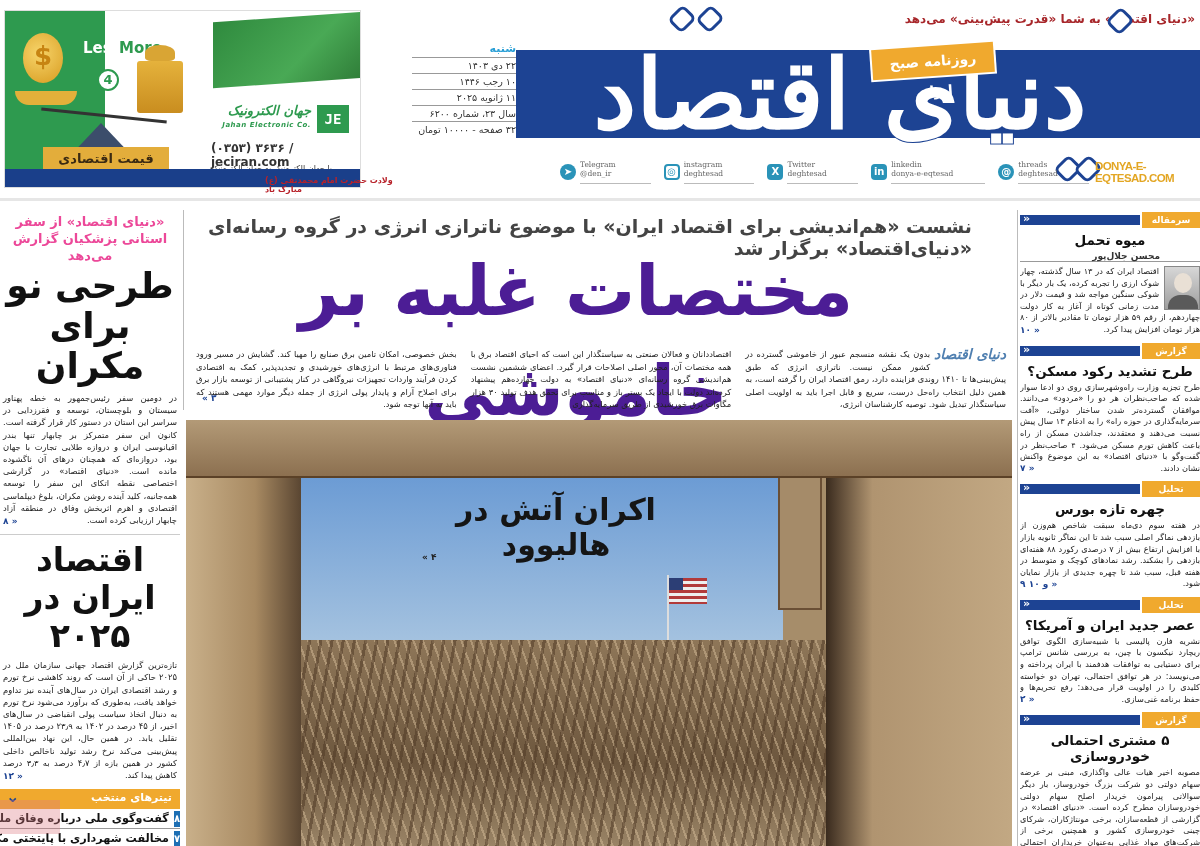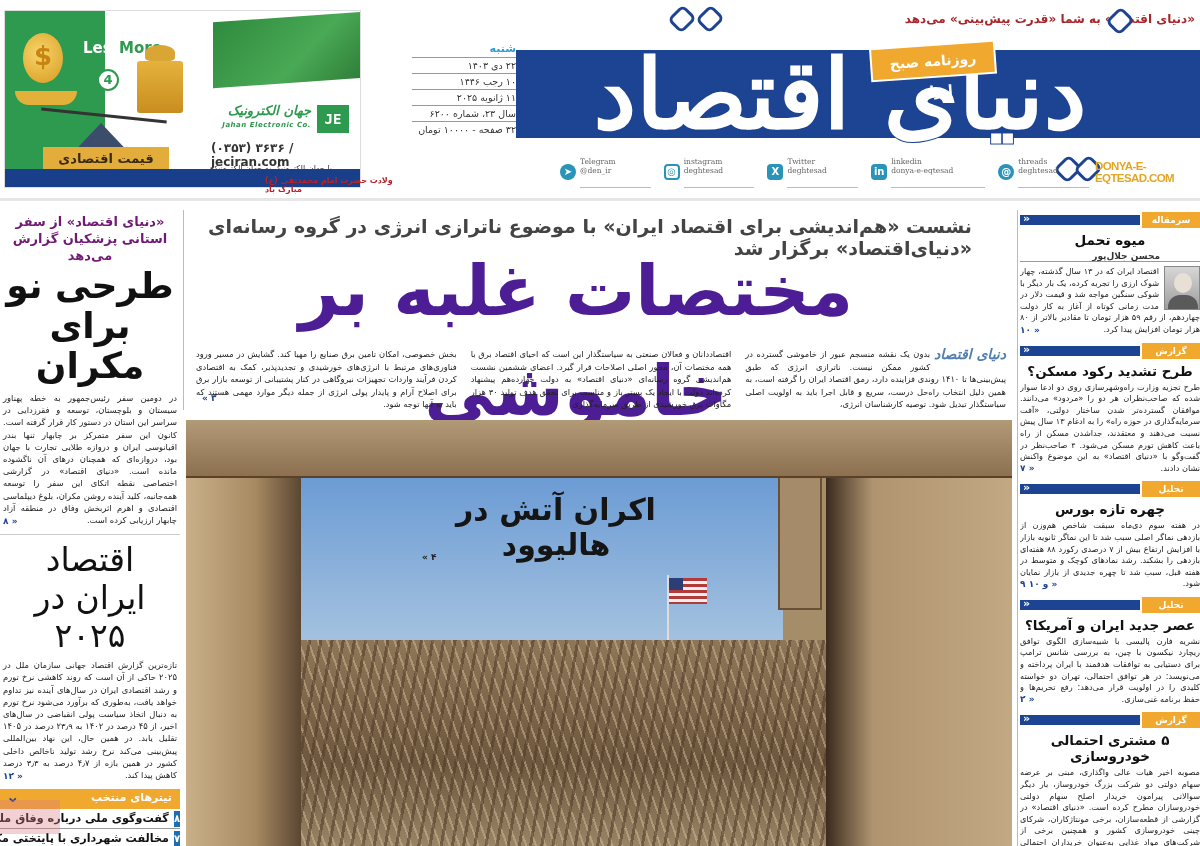--- a/index.html
+++ b/index.html
@@ -40,27 +40,27 @@
   .logo-diamond { position: absolute; width: 20px; height: 22px; border: 3px solid #1d4393; background: #fff; border-radius: 6px; transform: rotate(45deg); }
   .tagline-badge { position: absolute; left: 872px; top: 46px; width: 122px; height: 30px; background: #f0a92e; color: #fff; font: bold 14px "DejaVu Sans", sans-serif; line-height: 30px; text-align: center; transform: rotate(-4deg); box-shadow: 0 0 0 2px #fff; }
   .slogan { position: absolute; left: 790px; top: 12px; width: 405px; font: bold 12px "DejaVu Sans", sans-serif; color: #a7262a; text-align: right; }
   .site-url { position: absolute; left: 1095px; top: 160px; width: 96px; font: bold 11.5px "Liberation Sans Narrow", "Liberation Sans", sans-serif; color: #e3a623; letter-spacing: -0.6px; direction: ltr; text-align: left; }
 
   .socials { position: absolute; left: 560px; top: 158px; width: 530px; height: 28px; direction: ltr; display: flex; gap: 12px; }
   .social { display: flex; align-items: center; gap: 4px; width: 94px; border-right: 1px solid transparent; }
   .social-icon { width: 16px; height: 16px; border-radius: 4px; background: #2a93b8; color: #fff; font: bold 10px "DejaVu Sans", sans-serif; text-align: center; line-height: 16px; flex: 0 0 16px; }
   .social-icon.round { border-radius: 50%; }
   .social-icon.outline { background: #fff; border: 2px solid #2a93b8; color: #2a93b8; line-height: 12px; }
-  .social-text { font: 7.5px "DejaVu Serif", serif; color: #666; line-height: 9px; border-bottom: 1px solid #bbb; flex: 1; padding-bottom: 12px; }
+  .social-text { font: 7.5px "DejaVu Serif", serif; color: #666; line-height: 9px; border-bottom: 1px solid #bbb; flex: 1; padding-bottom: 5px; }
 
   .top-rule { position: absolute; left: 0; top: 198px; width: 1200px; height: 3px; background: #e6e6e6; }
 
   
   .left-col { position: absolute; left: 0; top: 205px; width: 180px; height: 641px; }
-  .kicker { font: bold 13px "DejaVu Sans", sans-serif; color: #701a75; text-align: center; line-height: 17px; }
+  .kicker { font: bold 13px "DejaVu Sans", sans-serif; color: #ec4899; text-align: center; line-height: 17px; }
   .big-head { font: bold 36px "DejaVu Sans", sans-serif; color: #111; text-align: center; line-height: 40px; letter-spacing: -1px; }
   .body-text { font: 8.4px "DejaVu Sans", sans-serif; color: #222; text-align: justify; line-height: 12.2px; padding: 0 3px; }
   .ref { font: bold 9px "DejaVu Sans", sans-serif; color: #1d4393; }
   .ref-left { text-align: left; direction: ltr; margin-top: -10px; padding-left: 3px; }
   .sep { height: 1px; background: #ccc; margin: 8px 0 6px; }
 
   .picks-header { margin-top: 4px; height: 20px; background: #f0a92e; position: relative; }
   .picks-title { position: absolute; right: 8px; top: 2px; font: bold 11px "DejaVu Sans", sans-serif; color: #fff; }
   .picks-chev { position: absolute; left: 6px; top: -2px; font: bold 16px "DejaVu Sans", sans-serif; color: #1d4393; }
   .pick { display: flex; align-items: center; height: 20px; border-bottom: 1px solid #999; gap: 5px; }
@@ -193,21 +193,21 @@
   <article>
     <div class="kicker" style="padding: 8px 8px 2px;">«دنیای اقتصاد» از سفر استانی پزشکیان گزارش می‌دهد</div>
     <h2 class="big-head" style="padding: 0 6px; margin-bottom: 6px;">طرحی نو برای مکران</h2>
     <p class="body-text">در دومین سفر رئیس‌جمهور به خطه پهناور سیستان و بلوچستان، توسعه و فقرزدایی در سراسر این استان در دستور کار قرار گرفته است. کانون این سفر متمرکز بر چابهار تنها بندر اقیانوسی ایران و دروازه طلایی تجارت با جهان بود، دروازه‌ای که همچنان درهای آن ناگشوده مانده است. «دنیای اقتصاد» در گزارشی اختصاصی نقطه اتکای این سفر را توسعه همه‌جانبه، کلید آینده روشن مکران، بلوغ دیپلماسی اقتصادی و اهرم اثربخش وفاق در منطقه آزاد چابهار ارزیابی کرده است.</p>
     <div class="ref ref-left">۸ »</div>
   </article>
 
   <div class="sep"></div>
 
   <article>
-    <h2 class="big-head" style="font-weight: normal; font-size: 33px; line-height: 38px; padding: 0 6px 4px;">اقتصاد ایران در ۲۰۲۵</h2>
+    <h2 class="big-head" style="font-weight: bold; font-size: 33px; line-height: 38px; padding: 0 6px 4px;">اقتصاد ایران در ۲۰۲۵</h2>
     <p class="body-text">تازه‌ترین گزارش اقتصاد جهانی سازمان ملل در ۲۰۲۵ حاکی از آن است که روند کاهشی نرخ تورم و رشد اقتصادی ایران در سال‌های آینده نیز تداوم خواهد یافت، به‌طوری که برآورد می‌شود نرخ تورم به دنبال اتخاذ سیاست پولی انقباضی در سال‌های اخیر، از ۴۵ درصد در ۱۴۰۲ به ۲۳٫۹ درصد در ۱۴۰۵ تقلیل یابد. در همین حال، این نهاد بین‌المللی پیش‌بینی می‌کند نرخ رشد تولید ناخالص داخلی کشور در همین بازه از ۴٫۷ درصد به ۳٫۳ درصد کاهش پیدا کند.</p>
     <div class="ref ref-left">۱۲ »</div>
   </article>
 
   <section style="margin-top: 8px;">
     <div class="picks-header">
       <span class="picks-title">تیترهای منتخب</span>
       <span class="picks-chev">⌄</span>
     </div>
     <div class="pick">

